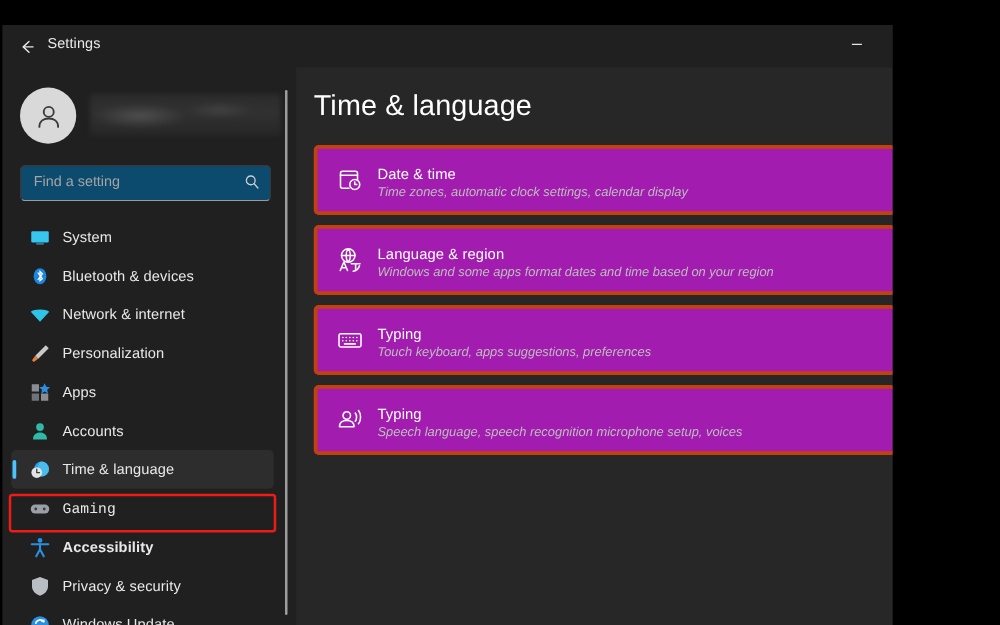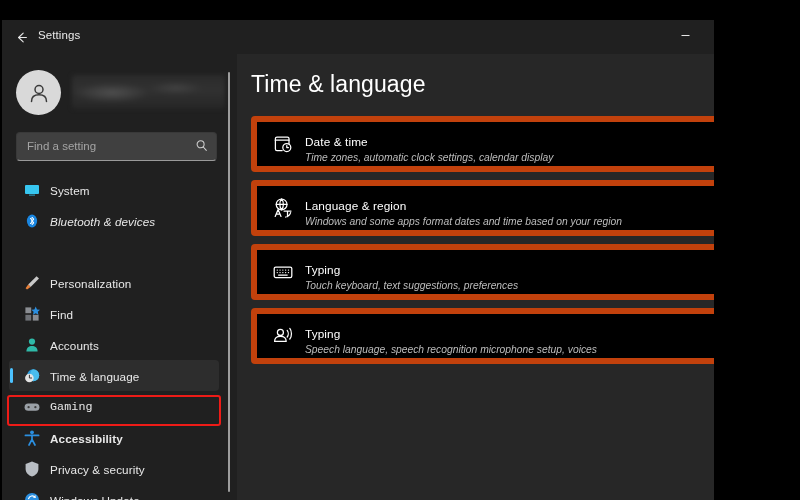--- a/index.html
+++ b/index.html
@@ -75,21 +75,21 @@
     background:
       radial-gradient(ellipse 52px 14px at 40px 18px, rgba(150,150,150,.30), rgba(150,150,150,0) 72%),
       radial-gradient(ellipse 36px 9px at 104px 13px, rgba(130,130,130,.22), rgba(130,130,130,0) 75%),
       linear-gradient(180deg, #2b2b2b 0%, #313131 45%, #262626 100%);
     filter: blur(2.2px);
   }
 
   #search-box {
     position: absolute; left: 14px; top: 78px;
     width: 201px; height: 29px;
-    background: #404040;
+    background: #0c4a6e;
     border: 1px solid #393939;
     border-bottom: 1.6px solid #9a9a9a;
     border-radius: 4px;
   }
   #search-input-label {
     position: absolute; left: 10px; top: 7px;
     font-size: 11.5px; color: #a4a4a4;
     white-space: nowrap;
   }
   #search-icon {
@@ -157,22 +157,22 @@
   }
 
   #cards {
     position: absolute; left: 14px; top: 62px;
     width: 531px;
   }
   .card {
     position: relative;
     width: 531px; height: 56px;
     margin-bottom: 8px;
-    background: #000000;
-    border: 6px solid #c2410c;
+    background: #a21caf;
+    border: 3px solid #c2410c;
     border-radius: 4px;
   }
   .card-icon {
     position: absolute; left: 14px; top: 50%;
     transform: translateY(-50%);
     width: 24px; height: 24px;
     display: flex; align-items: center; justify-content: center;
     color: #ffffff;
   }
   .card-icon svg { display: block; }
@@ -260,48 +260,56 @@
     <div id="nav">
         <div class="nav-item" style="top: 0px;">
           <span class="nav-icon">
             <svg width="18" height="18" viewBox="0 0 18 18">
               <rect x="2" y="4" width="14" height="9" rx="1" fill="#37c6f0"></rect>
               <rect x="6" y="13.6" width="6" height="1" fill="#37c6f0" opacity=".8"></rect>
             </svg>
           </span>
           <span class="nav-label">System</span>
         </div>
-        <div class="nav-item" style="top: 31px; font-style: italic;">
+        <div class="nav-item" style="top: 31px;">
           <span class="nav-icon">
             <svg width="18" height="18" viewBox="0 0 18 18">
               <ellipse cx="9" cy="9" rx="5.1" ry="6.4" fill="#1a86e0"></ellipse>
               <path d="M7.2 6 L10.9 11 L9 12.6 V5.2 L10.9 7 L7.2 12" fill="none" stroke="#fff" stroke-width="1"></path>
             </svg>
           </span>
           <span class="nav-label">Bluetooth &amp; devices</span>
+        </div>
+        <div class="nav-item" style="top: 62px;">
+          <span class="nav-icon">
+            <svg width="18" height="18" viewBox="0 0 18 18">
+              <path d="M1.6 6.4 C4.2 3.9 13.8 3.9 16.4 6.4 L9 14.4 Z" fill="#2fc3e8"></path>
+            </svg>
+          </span>
+          <span class="nav-label">Network &amp; internet</span>
         </div>
         <div class="nav-item" style="top: 93px;">
           <span class="nav-icon">
             <svg width="18" height="18" viewBox="0 0 18 18">
               <path d="M13.6 2.2 L16 4.6 L7.6 13 L5.2 10.6 Z" fill="#c9c9c9"></path>
               <path d="M5.2 10.6 L7.6 13 L4 15.6 L2.6 14.2 Z" fill="#e8803a"></path>
             </svg>
           </span>
           <span class="nav-label">Personalization</span>
         </div>
         <div class="nav-item" style="top: 124px;">
           <span class="nav-icon">
             <svg width="18" height="18" viewBox="0 0 18 18">
               <rect x="2.4" y="2.4" width="5.8" height="5.8" fill="#8a8d92"></rect>
               <rect x="2.4" y="9.8" width="5.8" height="5.8" fill="#6f7277"></rect>
               <rect x="9.8" y="9.8" width="5.8" height="5.8" fill="#8a8d92"></rect>
               <path d="M12.7 1.6 L14 4.4 L17 4.7 L14.8 6.8 L15.4 9.7 L12.7 8.2 L10 9.7 L10.6 6.8 L8.4 4.7 L11.4 4.4 Z" fill="#2b8fe0"></path>
             </svg>
           </span>
-          <span class="nav-label">Find</span>
+          <span class="nav-label">Apps</span>
         </div>
         <div class="nav-item" style="top: 155px;">
           <span class="nav-icon">
             <svg width="18" height="18" viewBox="0 0 18 18">
               <circle cx="9" cy="5.6" r="3.1" fill="#2fb9a8"></circle>
               <path d="M3.4 15.6 C3.4 11.6 6 10 9 10 C12 10 14.6 11.6 14.6 15.6 Z" fill="#2fb9a8"></path>
             </svg>
           </span>
           <span class="nav-label">Accounts</span>
         </div>
@@ -403,21 +411,21 @@
         <div class="card">
           <span class="card-icon">
             <svg width="22" height="22" viewBox="0 0 22 22" fill="none" stroke="currentColor" stroke-width="1.25" stroke-linecap="round" stroke-linejoin="round">
               <rect x="2.2" y="6" width="17.6" height="10.6" rx="1.6"></rect>
               <path d="M5.2 9 H5.3 M8 9 H8.1 M10.8 9 H10.9 M13.6 9 H13.7 M16.4 9 H16.5"></path>
               <path d="M5.2 11.6 H5.3 M8 11.6 H8.1 M10.8 11.6 H10.9 M13.6 11.6 H13.7 M16.4 11.6 H16.5"></path>
               <path d="M6.6 14.1 H15.2"></path>
             </svg>
           </span>
           <span class="card-title">Typing</span>
-          <span class="card-sub">Touch keyboard, text suggestions, preferences</span>
+          <span class="card-sub">Touch keyboard, apps suggestions, preferences</span>
           <span class="card-chevron">
             <svg width="13" height="13" viewBox="0 0 13 13" fill="none" stroke="currentColor" stroke-width="1.15" stroke-linecap="round" stroke-linejoin="round">
               <path d="M4.6 2.6 L8.6 6.5 L4.6 10.4"></path>
             </svg>
           </span>
         </div>
         <div class="card">
           <span class="card-icon">
             <svg width="22" height="22" viewBox="0 0 22 22" fill="none" stroke="currentColor" stroke-width="1.25" stroke-linecap="round" stroke-linejoin="round">
               <circle cx="8.4" cy="7.4" r="3"></circle>

